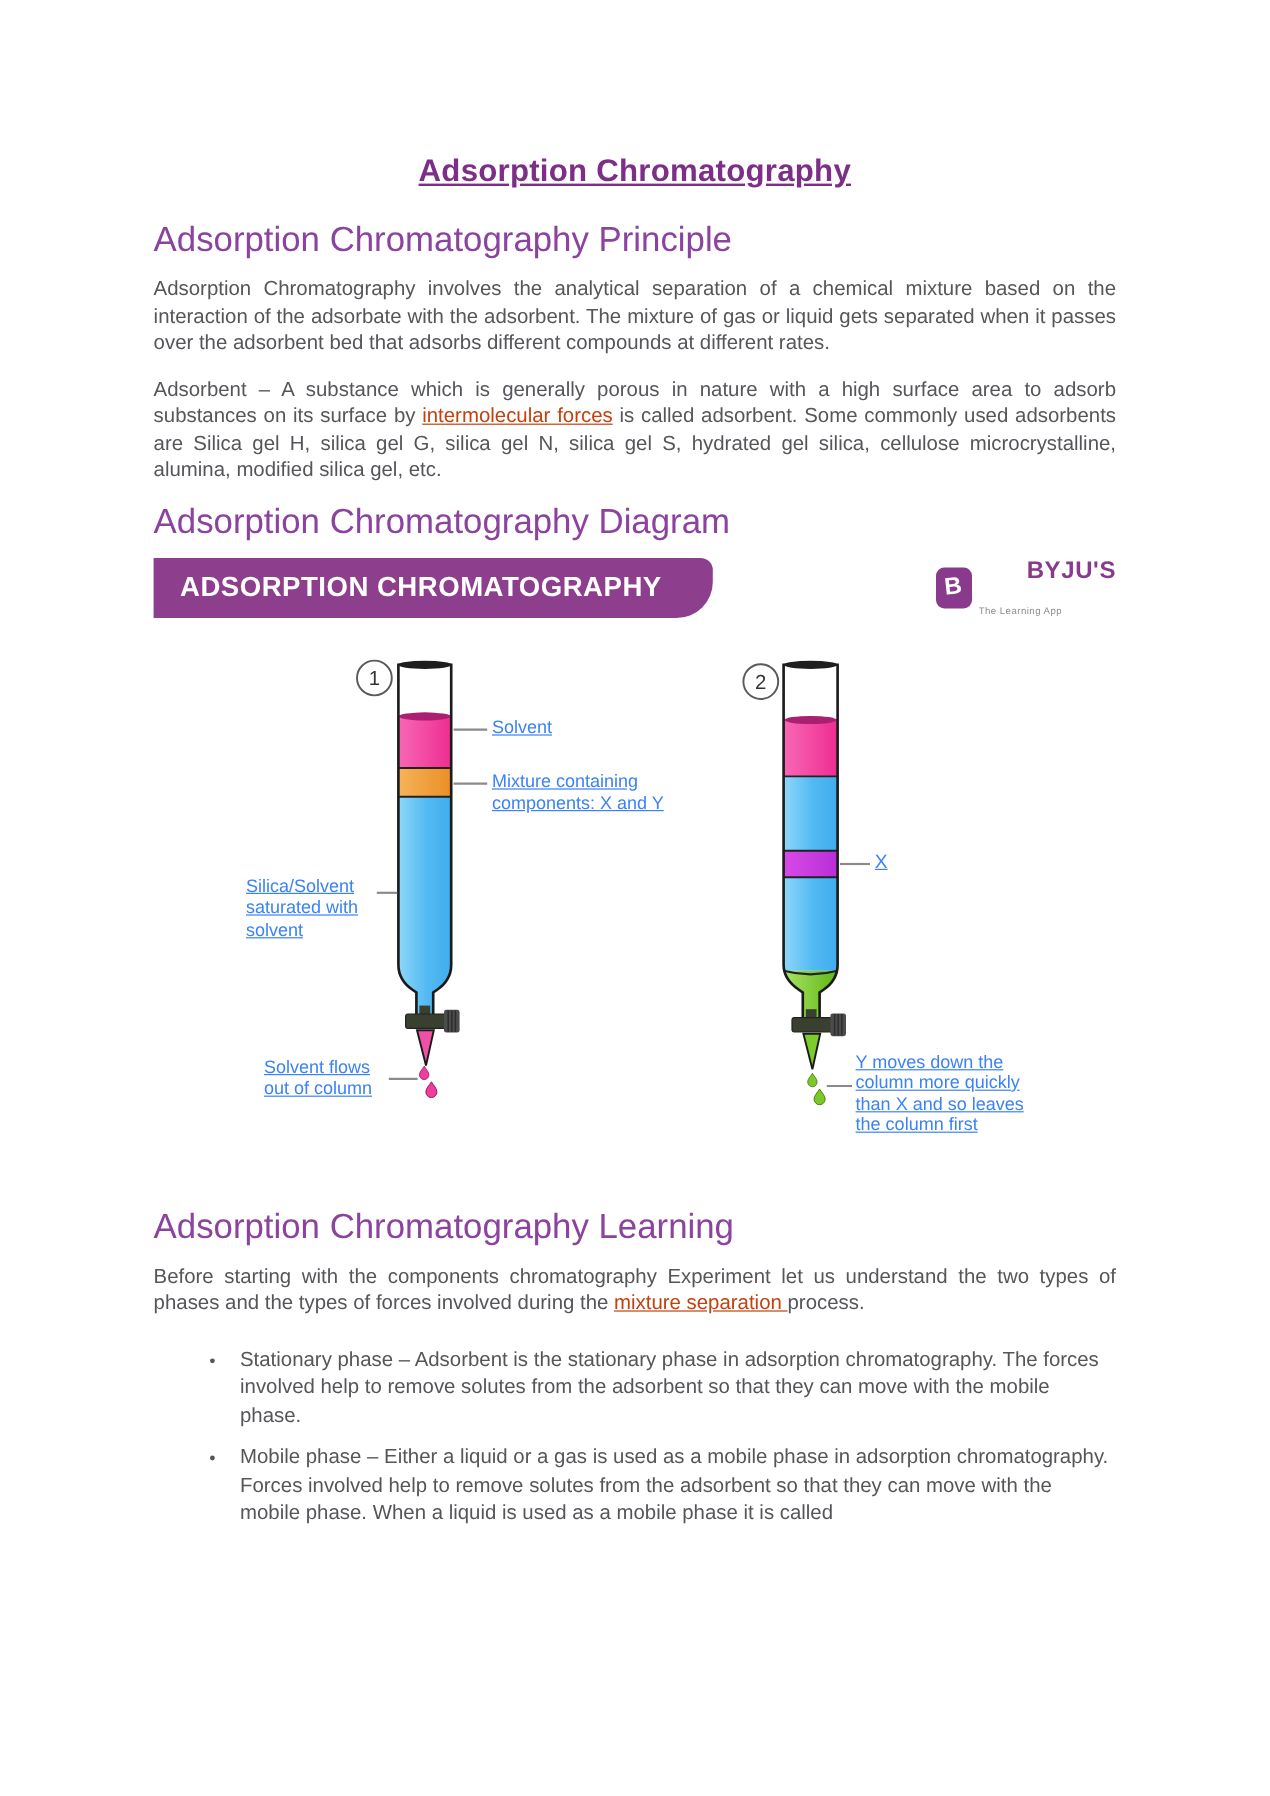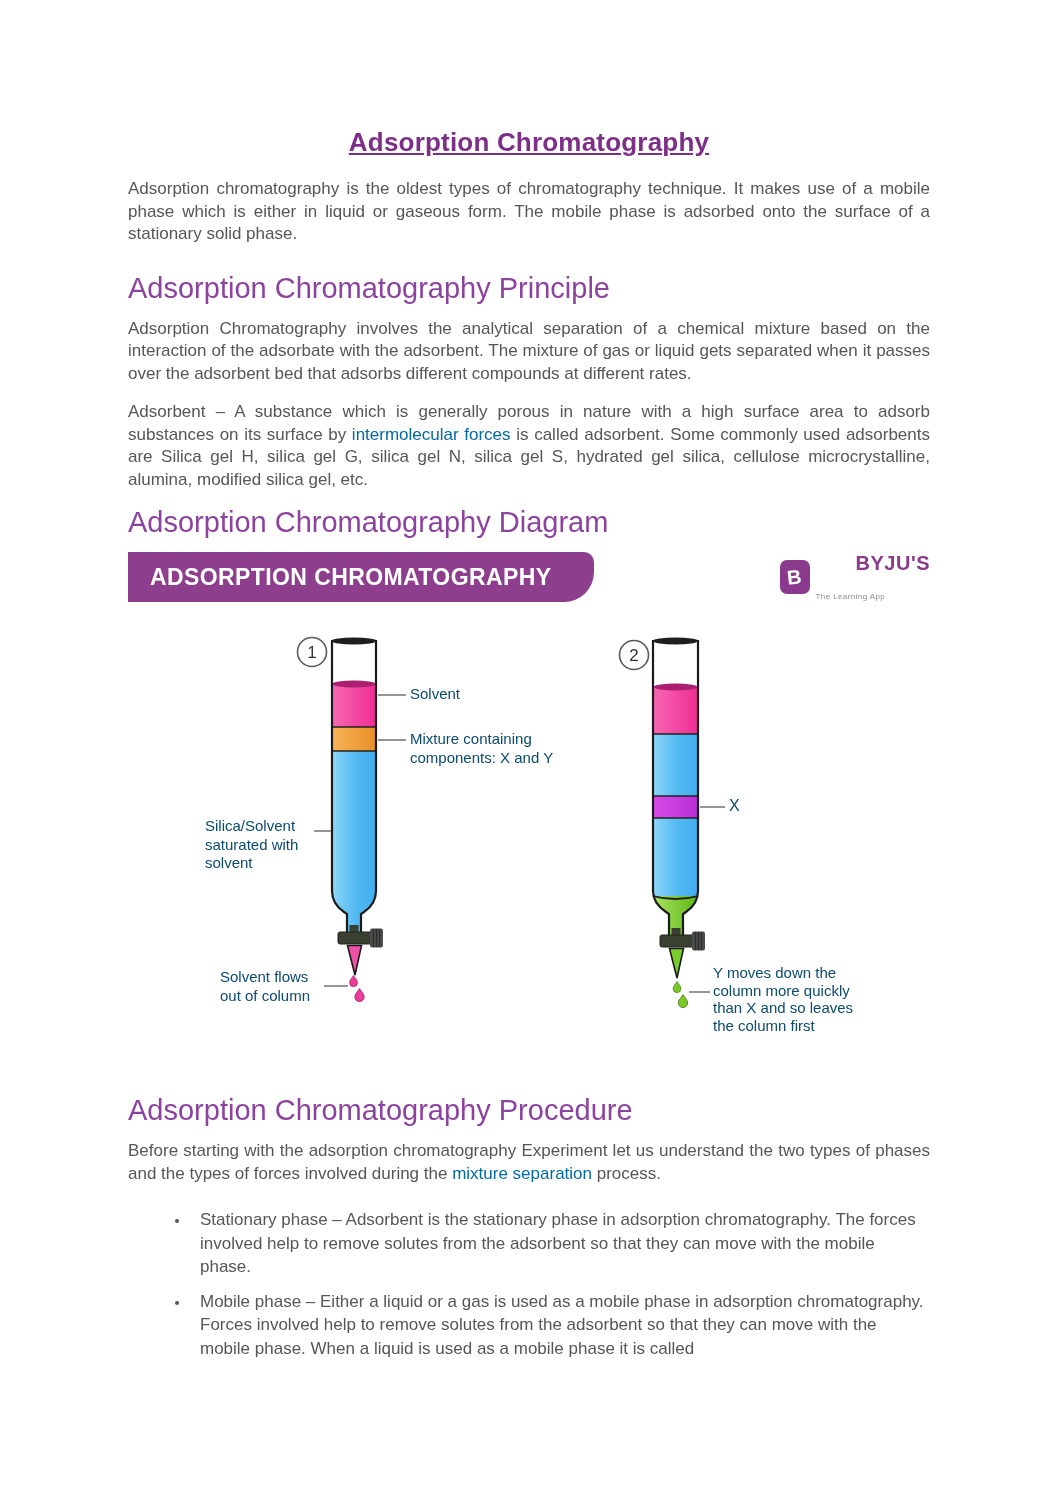--- a/index.html
+++ b/index.html
@@ -13,21 +13,21 @@
     text-decoration:underline; letter-spacing:0.2px;
   }
   .para {
     margin:0; font-size:17px; line-height:22.5px; color:#55565a;
     text-align:justify;
   }
   .para + .para { margin-top:6px; }
   h2.section-heading {
     margin:26px 0 13px; font-size:29px; font-weight:400; color:#8c429f;
   }
-  a.green-link { color:#0369a1; cursor:pointer; }
+  a.green-link { color:#c2410c; text-decoration:underline; cursor:pointer; }
 
   
   .banner-row { margin-top:9px; display:flex; align-items:center; justify-content:space-between; }
   .diagram-banner {
     width:466px; height:50px; background:#8d3f8e;
     border-radius:0 10px 30px 0;
     display:flex; align-items:center;
   }
   .diagram-banner span {
     color:#ffffff; font-weight:bold; font-size:23px; letter-spacing:0.4px;
@@ -38,41 +38,41 @@
     display:flex; align-items:center; justify-content:center; }
   .byjus-icon span { color:#fff; font-weight:bold; font-size:20px; transform:rotate(-6deg); }
   .byjus-text { display:flex; flex-direction:column; }
   .byjus-brand { color:#8a3a8c; font-weight:bold; font-size:20px; line-height:20px; letter-spacing:0.5px;margin-left:40px; }
   .byjus-tagline { color:#8c8c8c; font-size:8px; letter-spacing:0.4px; margin-top:19px; }
 
   
   .diagram-canvas { position:relative; width:802px; height:420px; margin-top:21px; }
   .diagram-canvas svg { position:absolute; left:0; top:0; }
   .diag-label {
-    position:absolute; font-size:15px; line-height:18.5px; color:#0c4a6e;
+    position:absolute; font-size:15px; line-height:18.5px; color:#3b82f6;
     white-space:pre-line;
+    text-decoration:underline;
   }
   .diag-label.xl { font-size:16px; }
 
   
   ul.phase-list { margin:23px 0 0; padding-left:62px; }
   ul.phase-list li {
     font-size:17px; line-height:23.5px; color:#55565a;
     padding-left:10px; margin-bottom:11px;
   }
   ul.phase-list li::marker { color:#55565a; font-size:13px; }
 </style>
 </head>
 <body>
 
 <div class="page">
 
   <h1 class="doc-title">Adsorption Chromatography</h1>
 
-  <p class="para">Adsorption chromatography is the oldest types of chromatography technique. It makes use of a mobile phase which is either in liquid or gaseous form. The mobile phase is adsorbed onto the surface of a stationary solid phase.</p>
 
   <h2 class="section-heading">Adsorption Chromatography Principle</h2>
 
   <p class="para">Adsorption Chromatography involves the analytical separation of a chemical mixture based on the interaction of the adsorbate with the adsorbent. The mixture of gas or liquid gets separated when it passes over the adsorbent bed that adsorbs different compounds at different rates.</p>
 
   <p class="para" style="margin-top:16px"><span>Adsorbent – A substance which is generally porous in nature with a high surface area to adsorb substances on its surface by </span><a class="green-link">intermolecular forces</a><span> is called adsorbent. Some commonly used adsorbents are Silica gel H, silica gel G, silica gel N, silica gel S, hydrated gel silica, cellulose microcrystalline, alumina, modified silica gel, etc.</span></p>
 
   <h2 class="section-heading" style="margin-top:15px">Adsorption Chromatography Diagram</h2>
 
   <div class="banner-row">
@@ -198,22 +198,22 @@
 solvent</div>
     <div class="diag-label" style="left:92px;  top:345px">Solvent flows
 out of column</div>
     <div class="diag-label xl" style="left:601px; top:174px">X</div>
     <div class="diag-label" style="left:585px; top:341px; line-height:17.5px">Y moves down the
 column more quickly
 than X and so leaves
 the column first</div>
   </div>
 
-  <h2 class="section-heading" style="margin-top:51px">Adsorption Chromatography Procedure</h2>
-
-  <p class="para"><span>Before starting with the adsorption chromatography Experiment let us understand the two types of phases and the types of forces involved during the </span><a class="green-link">mixture separation </a><span>process.</span></p>
+  <h2 class="section-heading" style="margin-top:51px">Adsorption Chromatography Learning</h2>
+
+  <p class="para"><span>Before starting with the components chromatography Experiment let us understand the two types of phases and the types of forces involved during the </span><a class="green-link">mixture separation </a><span>process.</span></p>
 
   <ul class="phase-list">
     <li>Stationary phase – Adsorbent is the stationary phase in adsorption chromatography. The forces involved help to remove solutes from the adsorbent so that they can move with the mobile phase.</li>
     <li>Mobile phase – Either a liquid or a gas is used as a mobile phase in adsorption chromatography. Forces involved help to remove solutes from the adsorbent so that they can move with the mobile phase. When a liquid is used as a mobile phase it is called</li>
   </ul>
 
 </div>
 
 </body></html>

